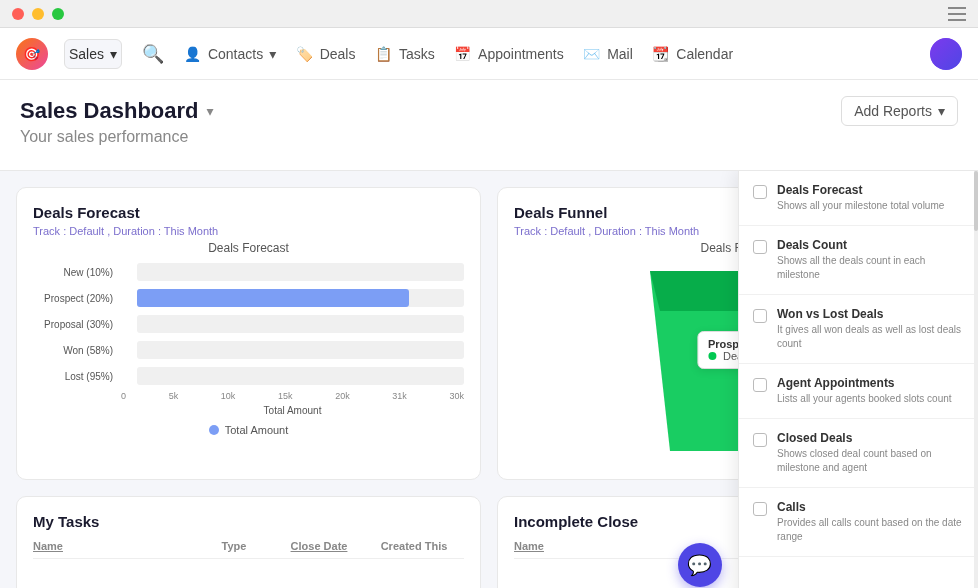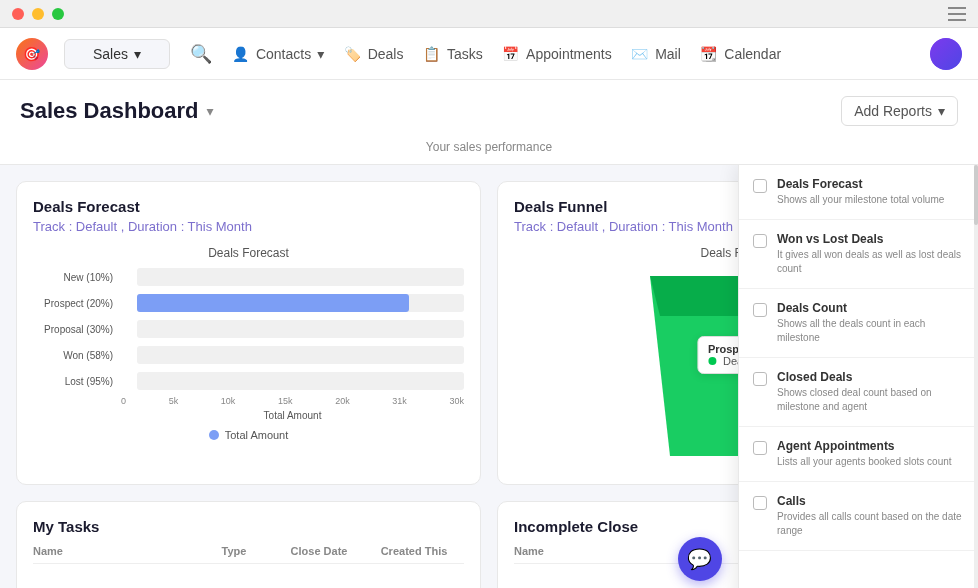--- a/index.html
+++ b/index.html
@@ -34,21 +34,21 @@
       gap: 16px;
     }
     .logo-circle { width: 32px; height: 32px; background: linear-gradient(135deg, #f97316, #ec4899); border-radius: 50%; display: flex; align-items: center; justify-content: center; color: white; font-size: 14px; font-weight: bold; }
     .nav-dropdown {
       display: flex;
       align-items: center;
       gap: 6px;
       background: #f5f6fa;
       border: 1px solid #e0e0e0;
       border-radius: 6px;
-      padding: 6px 28px;
+      padding: 6px 4px;
       cursor: pointer;
       font-size: 14px;
       color: #333;
     }
     .nav-search { color: #888; cursor: pointer; font-size: 18px; padding: 4px; }
     .nav-items { display: flex; align-items: center; gap: 20px; flex: 1; }
     .nav-item {
       display: flex;
       align-items: center;
       gap: 6px;
@@ -56,24 +56,23 @@
       color: #555;
       cursor: pointer;
       text-decoration: none;
     }
     .nav-item .nav-icon { font-size: 14px; color: #7c6fcd; }
     .nav-avatar { width: 32px; height: 32px; border-radius: 50%; background: #8b5cf6; margin-left: auto; overflow: hidden; }
     .avatar-img { width: 100%; height: 100%; background: linear-gradient(135deg, #7c3aed, #4f46e5); border-radius: 50%; }
 
     
     .page-header {
-      padding: 16px 20px 10px;
+      padding: 16px 20px 24px;
       background: #fff;
       border-bottom: 1px solid #e8e8e8;
-      text-align: center;
     }
     .page-title-row {
       display: flex;
       align-items: center;
       justify-content: space-between;
     }
     .page-title {
       display: flex;
       align-items: center;
       gap: 8px;
@@ -85,21 +84,21 @@
       align-items: center;
       gap: 6px;
       font-size: 14px;
       color: #555;
       cursor: pointer;
       padding: 6px 12px;
       border: 1px solid #ddd;
       border-radius: 6px;
       background: #fff;
     }
-    .page-subtitle { font-size: 12px; color: #888; margin-top: 14px; }
+    .page-subtitle { font-size: 16px; color: #888; margin-top: 2px; }
 
     
     .main-content {
       display: flex;
       flex-wrap: wrap;
       padding: 16px;
       gap: 16px;
       height: calc(588px - 28px - 52px - 72px);
       overflow: hidden;
       position: relative;
@@ -112,21 +111,21 @@
       border: 1px solid #e8e8e8;
       padding: 16px;
       flex: 1;
       min-width: 300px;
       max-width: calc(50% - 8px);
       min-height: 260px;
       max-height: 330px;
       overflow: hidden;
     }
     .card-title { font-size: 15px; font-weight: 600; color: #1a1a2e; margin-bottom: 4px; }
-    .card-subtitle { font-size: 13px; color: #7c6fcd; margin-bottom: 12px; }
+    .card-subtitle { font-size: 11px; color: #7c6fcd; margin-bottom: 4px; }
 
     
     .chart-container { position: relative; }
     .chart-title { font-size: 12px; color: #555; text-align: center; margin-bottom: 8px; }
     .bar-chart { display: flex; flex-direction: column; gap: 8px; }
     .bar-row { display: flex; align-items: center; gap: 24px; }
     .bar-label { font-size: 10px; color: #555; width: 80px; text-align: right; flex-shrink: 0; }
     .bar-track { flex: 1; height: 18px; background: #f0f0f0; border-radius: 3px; position: relative; }
     .bar-fill { height: 100%; border-radius: 3px; background: #7c9ef5; }
     .x-axis { display: flex; justify-content: space-between; margin-top: 6px; margin-left: 88px; font-size: 9px; color: #888; }
@@ -157,23 +156,23 @@
     .tooltip-dot { display: inline-block; width: 8px; height: 8px; border-radius: 50%; background: #00c851; margin-right: 4px; }
     .bottom-card {
       background: #fff;
       border-radius: 10px;
       border: 1px solid #e8e8e8;
       padding: 16px;
       flex: 1;
       min-height: 120px;
     }
     .table-header { display: flex; font-size: 11px; color: #888; font-weight: 600; border-bottom: 1px solid #eee; padding-bottom: 6px; margin-top: 10px; }
-    .col-name { flex: 1; }
+    .col-name { flex: 1; text-decoration: underline; }
     .col-type { width: 80px; text-align: center; }
-    .col-close { width: 90px; text-align: center; }
+    .col-close { width: 90px; text-align: center; text-decoration: underline; }
     .col-created { width: 100px; text-align: center; }
 
     
     .dropdown-overlay {
       position: absolute;
       right: 0;
       top: 0;
       width: 240px;
       height: 100%;
       background: #fff;
@@ -397,48 +396,48 @@
     <div class="dropdown-item">
         <div class="dropdown-checkbox"></div>
         <div class="dropdown-item-text">
           <div class="dropdown-item-title">Deals Forecast</div>
           <div class="dropdown-item-desc">Shows all your milestone total volume</div>
         </div>
       </div>
       <div class="dropdown-item">
         <div class="dropdown-checkbox"></div>
         <div class="dropdown-item-text">
+          <div class="dropdown-item-title">Deals Count</div>
+          <div class="dropdown-item-desc">Shows all the deals count in each milestone</div>
+        </div>
+      </div>
+      <div class="dropdown-item">
+        <div class="dropdown-checkbox"></div>
+        <div class="dropdown-item-text">
           <div class="dropdown-item-title">Won vs Lost Deals</div>
           <div class="dropdown-item-desc">It gives all won deals as well as lost deals count</div>
         </div>
       </div>
       <div class="dropdown-item">
         <div class="dropdown-checkbox"></div>
         <div class="dropdown-item-text">
-          <div class="dropdown-item-title">Deals Count</div>
-          <div class="dropdown-item-desc">Shows all the deals count in each milestone</div>
+          <div class="dropdown-item-title">Agent Appointments</div>
+          <div class="dropdown-item-desc">Lists all your agents booked slots count</div>
         </div>
       </div>
       <div class="dropdown-item">
         <div class="dropdown-checkbox"></div>
         <div class="dropdown-item-text">
           <div class="dropdown-item-title">Closed Deals</div>
           <div class="dropdown-item-desc">Shows closed deal count based on milestone and agent</div>
         </div>
       </div>
       <div class="dropdown-item">
         <div class="dropdown-checkbox"></div>
         <div class="dropdown-item-text">
-          <div class="dropdown-item-title">Agent Appointments</div>
-          <div class="dropdown-item-desc">Lists all your agents booked slots count</div>
-        </div>
-      </div>
-      <div class="dropdown-item">
-        <div class="dropdown-checkbox"></div>
-        <div class="dropdown-item-text">
           <div class="dropdown-item-title">Calls</div>
           <div class="dropdown-item-desc">Provides all calls count based on the date range</div>
         </div>
       </div>
       <div class="scrollbar-track">
       <div class="scrollbar-thumb"></div>
     </div>
   </div>
 
   <div class="chat-button">

